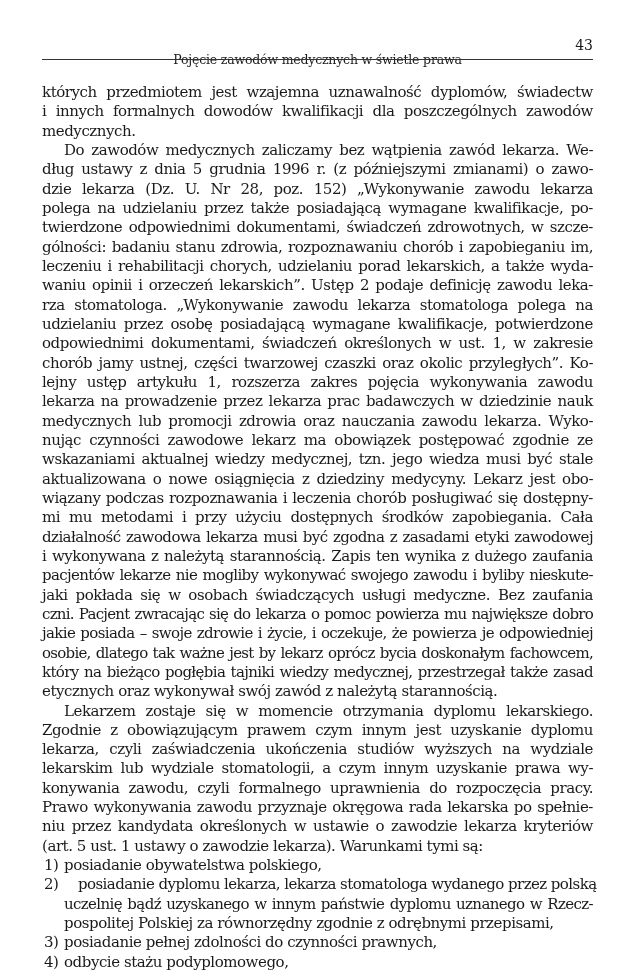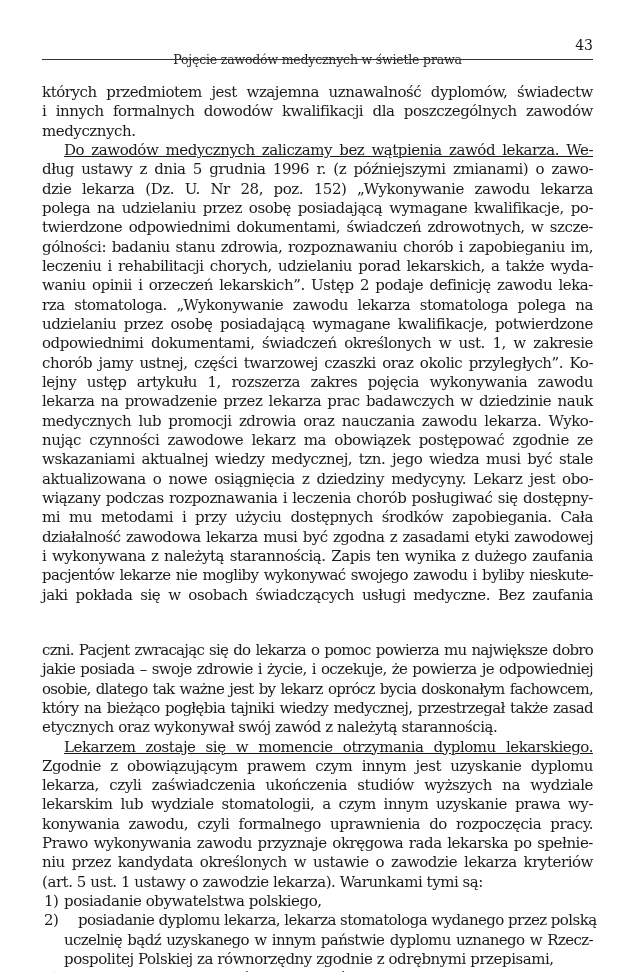--- a/index.html
+++ b/index.html
@@ -62,21 +62,20 @@
       white-space: nowrap;
       text-align: justify;
       text-align-last: justify;
       overflow: visible;
     }
     .line.last {
       text-align-last: left;
     }
     .line.indent {
       padding-left: 22px;
-      text-decoration: underline;
     }
     .list-item {
       position: relative;
     }
     .list-item .num {
       position: absolute;
       left: 2px;
       top: 0;
     }
     .list-item .line {
@@ -95,42 +94,42 @@
 <div class="body-text" id="body-text">
     <div>
       <span class="line">których przedmiotem jest wzajemna uznawalność dyplomów, świadectw</span>
       <span class="line">i innych formalnych dowodów kwalifikacji dla poszczególnych zawodów</span>
       <span class="line last">medycznych.</span>
     </div>
     <div>
       <span class="line indent">Do zawodów medycznych zaliczamy bez wątpienia zawód lekarza. We-</span>
       <span class="line">dług ustawy z dnia 5 grudnia 1996 r. (z późniejszymi zmianami) o zawo-</span>
       <span class="line">dzie lekarza (Dz. U. Nr 28, poz. 152) „Wykonywanie zawodu lekarza</span>
-      <span class="line">polega na udzielaniu przez osobę posiadającą wymagane kwalifikacje, po-</span>
+      <span class="line">polega na udzielaniu przez także posiadającą wymagane kwalifikacje, po-</span>
       <span class="line">twierdzone odpowiednimi dokumentami, świadczeń zdrowotnych, w szcze-</span>
       <span class="line">gólności: badaniu stanu zdrowia, rozpoznawaniu chorób i zapobieganiu im,</span>
       <span class="line">leczeniu i rehabilitacji chorych, udzielaniu porad lekarskich, a także wyda-</span>
       <span class="line">waniu opinii i orzeczeń lekarskich”. Ustęp 2 podaje definicję zawodu leka-</span>
       <span class="line">rza stomatologa. „Wykonywanie zawodu lekarza stomatologa polega na</span>
       <span class="line">udzielaniu przez osobę posiadającą wymagane kwalifikacje, potwierdzone</span>
       <span class="line">odpowiednimi dokumentami, świadczeń określonych w ust. 1, w zakresie</span>
       <span class="line">chorób jamy ustnej, części twarzowej czaszki oraz okolic przyległych”. Ko-</span>
       <span class="line">lejny ustęp artykułu 1, rozszerza zakres pojęcia wykonywania zawodu</span>
       <span class="line">lekarza na prowadzenie przez lekarza prac badawczych w dziedzinie nauk</span>
       <span class="line">medycznych lub promocji zdrowia oraz nauczania zawodu lekarza. Wyko-</span>
       <span class="line">nując czynności zawodowe lekarz ma obowiązek postępować zgodnie ze</span>
       <span class="line">wskazaniami aktualnej wiedzy medycznej, tzn. jego wiedza musi być stale</span>
       <span class="line">aktualizowana o nowe osiągnięcia z dziedziny medycyny. Lekarz jest obo-</span>
       <span class="line">wiązany podczas rozpoznawania i leczenia chorób posługiwać się dostępny-</span>
       <span class="line">mi mu metodami i przy użyciu dostępnych środków zapobiegania. Cała</span>
       <span class="line" style="letter-spacing: -0.559859px;">działalność zawodowa lekarza musi być zgodna z zasadami etyki zawodowej</span>
       <span class="line">i wykonywana z należytą starannością. Zapis ten wynika z dużego zaufania</span>
       <span class="line" style="letter-spacing: -0.660745px;">pacjentów lekarze nie mogliby wykonywać swojego zawodu i byliby nieskute-</span>
       <span class="line">jaki pokłada się w osobach świadczących usługi medyczne. Bez zaufania</span>
-      <span class="line" style="letter-spacing: -0.749583px; margin-top: 36px;">czni. Pacjent zwracając się do lekarza o pomoc powierza mu największe dobro</span>
+      <span class="line" style="letter-spacing: -0.749583px;">czni. Pacjent zwracając się do lekarza o pomoc powierza mu największe dobro</span>
       <span class="line" style="letter-spacing: -0.617588px;">jakie posiada – swoje zdrowie i życie, i oczekuje, że powierza je odpowiedniej</span>
       <span class="line" style="letter-spacing: -0.741667px;">osobie, dlatego tak ważne jest by lekarz oprócz bycia doskonałym fachowcem,</span>
       <span class="line" style="letter-spacing: -0.64227px;">który na bieżąco pogłębia tajniki wiedzy medycznej, przestrzegał także zasad</span>
       <span class="line last">etycznych oraz wykonywał swój zawód z należytą starannością.</span>
     </div>
     <div>
       <span class="line indent">Lekarzem zostaje się w momencie otrzymania dyplomu lekarskiego.</span>
       <span class="line">Zgodnie z obowiązującym prawem czym innym jest uzyskanie dyplomu</span>
       <span class="line">lekarza, czyli zaświadczenia ukończenia studiów wyższych na wydziale</span>
       <span class="line">lekarskim lub wydziale stomatologii, a czym innym uzyskanie prawa wy-</span>

